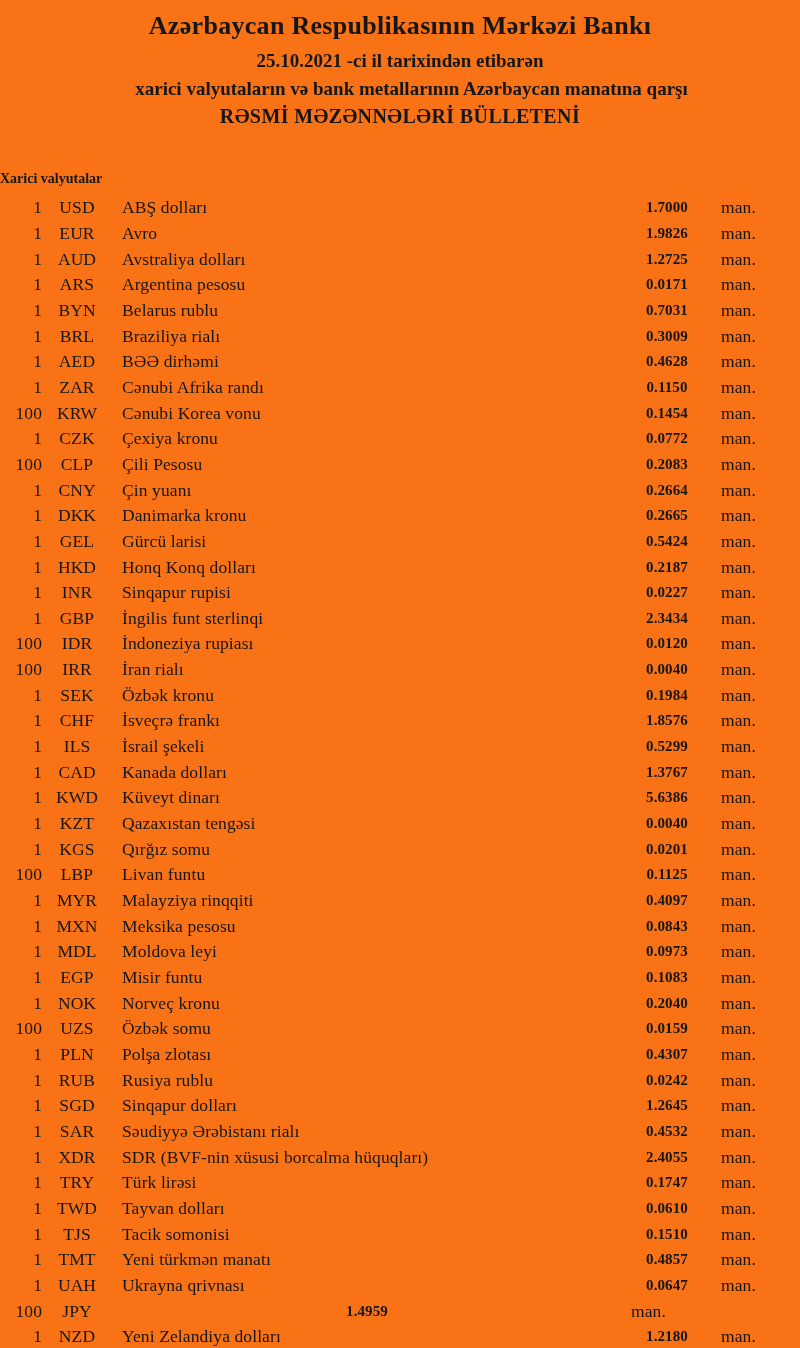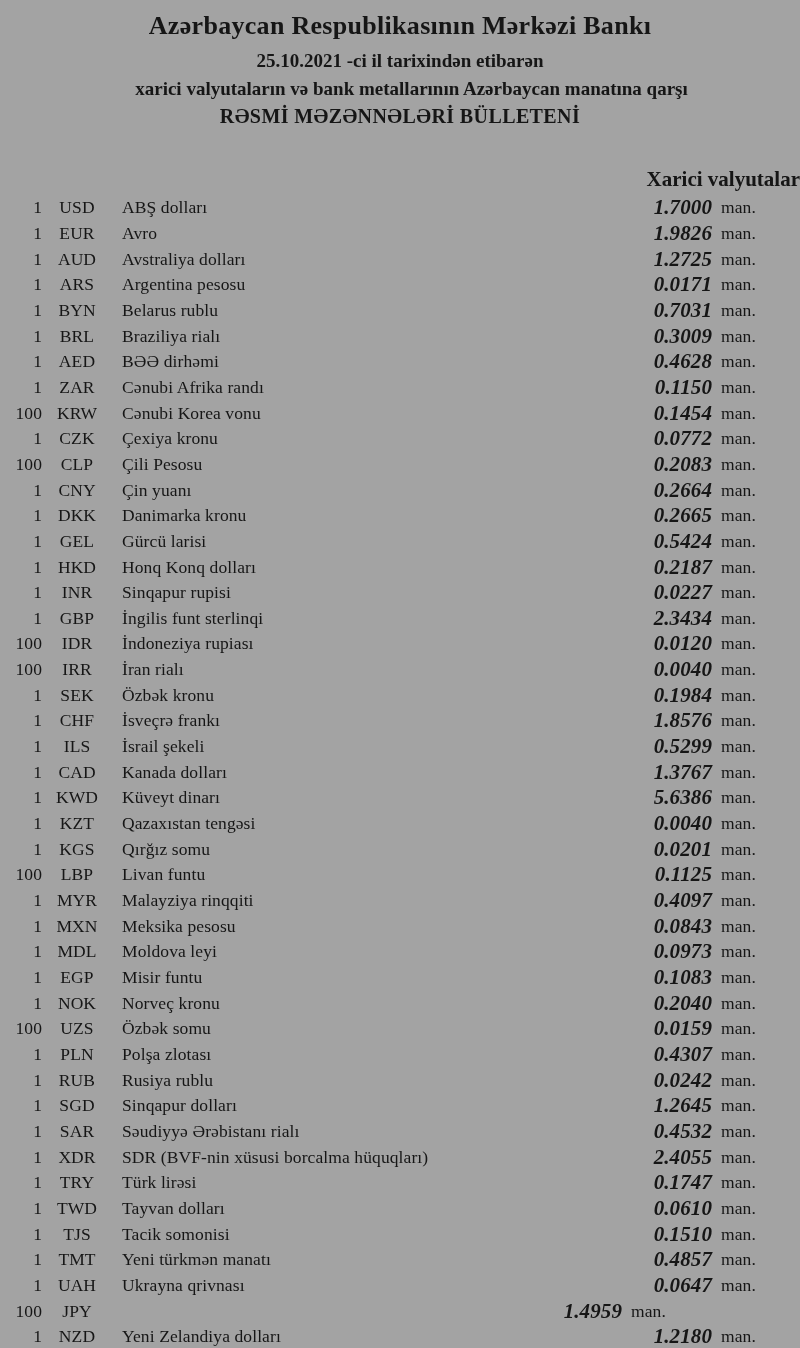--- a/index.html
+++ b/index.html
@@ -42,22 +42,22 @@
     padding-left: 23px;
   }
   .bulletin-title {
     font-size: 20px;
     font-weight: bold;
     line-height: 27px;
     margin-top: 1px;
     letter-spacing: 0.4px;
   }
   .section-title {
-    text-align: right;
-    font-size: 21px;
+    text-align: left;
+    font-size: 14px;
     font-weight: bold;
     line-height: 24px;
     margin-top: 37px;
   }
   .rates {
     margin-top: 4px;
     padding: 0 30px 0 8px;
   }
   .row {
     display: grid;
@@ -65,31 +65,30 @@
     height: 25.66px;
     align-items: center;
     font-size: 17.5px;
     letter-spacing: 0.1px;
     white-space: nowrap;
   }
   .qty  { text-align: right; }
   .code { text-align: center; }
   .name { padding-left: 10px; }
   .rate {
-    text-align: right;
-    font-weight: bold;
-    font-style: italic;
-    font-size: 21px;
+    text-align: center;
+    font-weight: bold;
+    font-size: 15px;
   }
   .unit { padding-left: 9px; }
 </style>
 </head>
 <body>
 
-<div class="page" style="background: #a3a3a3; color: rgb(22, 22, 22);">
+<div class="page" style="background: #f97316; color: rgb(22, 22, 22);">
 
   <header class="doc-header">
     <h1 class="bank-title">Azərbaycan Respublikasının Mərkəzi Bankı</h1>
     <div class="date-line">25.10.2021 -ci il tarixindən etibarən</div>
     <div class="subject-line">xarici valyutaların və bank metallarının Azərbaycan manatına qarşı</div>
     <div class="bulletin-title">RƏSMİ MƏZƏNNƏLƏRİ BÜLLETENİ</div>
   </header>
 
   <div class="section-title">Xarici valyutalar</div>
 

